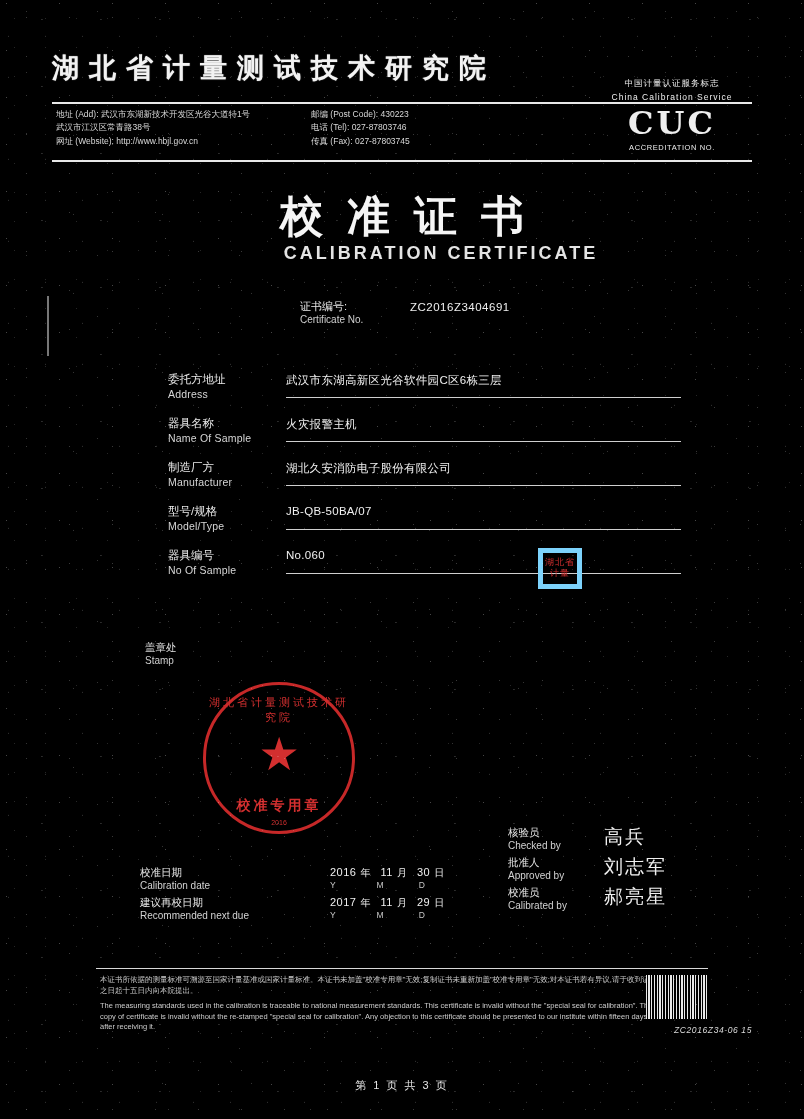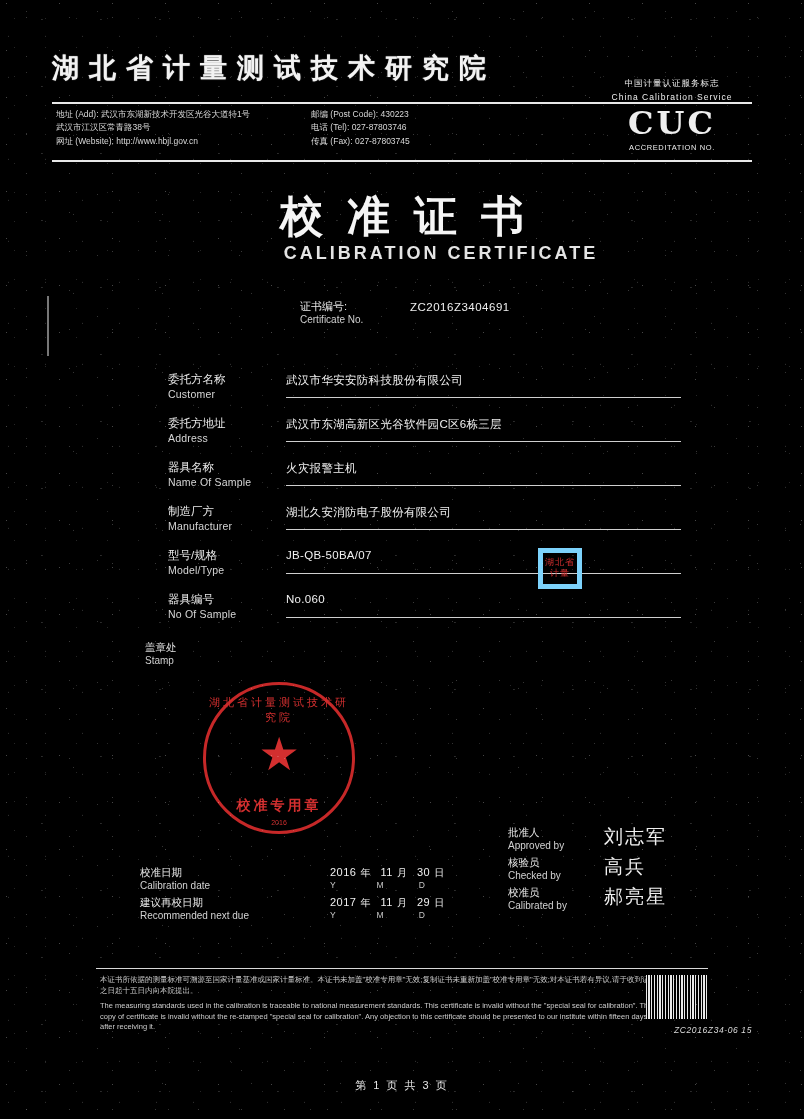--- a/index.html
+++ b/index.html
@@ -421,28 +421,20 @@
   <div class="certno">
     <div class="certno-lbl">
       <div>证书编号:</div>
       <div class="en">Certificate No.</div>
     </div>
     <div class="certno-val">ZC2016Z3404691</div>
   </div>
 
   <div class="fields">
 
-    <div class="field">
-      <div class="lbl">
-        <div>委托方名称</div>
-        <div class="en">Customer</div>
-      </div>
-      <div class="val">武汉市华安安防科技股份有限公司</div>
-      <div class="ul"></div>
-    </div>
 
     <div class="field">
       <div class="lbl">
         <div>委托方地址</div>
         <div class="en">Address</div>
       </div>
       <div class="val">武汉市东湖高新区光谷软件园C区6栋三层</div>
       <div class="ul"></div>
     </div>
 
@@ -494,31 +486,31 @@
     <div class="star">★</div>
     <div class="arc-bot">校准专用章</div>
     <div class="code">2016</div>
   </div>
 
   <div class="side-stamp">湖北省计量</div>
 
   <div class="sigs">
     <div class="sig-row">
       <div class="sig-lbl">
+        <div>核验员</div>
+        <div class="en">Checked by</div>
+      </div>
+      <div class="sig-name">高兵</div>
+    </div>
+    <div class="sig-row">
+      <div class="sig-lbl">
         <div>批准人</div>
         <div class="en">Approved by</div>
       </div>
       <div class="sig-name">刘志军</div>
-    </div>
-    <div class="sig-row">
-      <div class="sig-lbl">
-        <div>核验员</div>
-        <div class="en">Checked by</div>
-      </div>
-      <div class="sig-name">高兵</div>
     </div>
     <div class="sig-row">
       <div class="sig-lbl">
         <div>校准员</div>
         <div class="en">Calibrated by</div>
       </div>
       <div class="sig-name">郝亮星</div>
     </div>
   </div>
 

